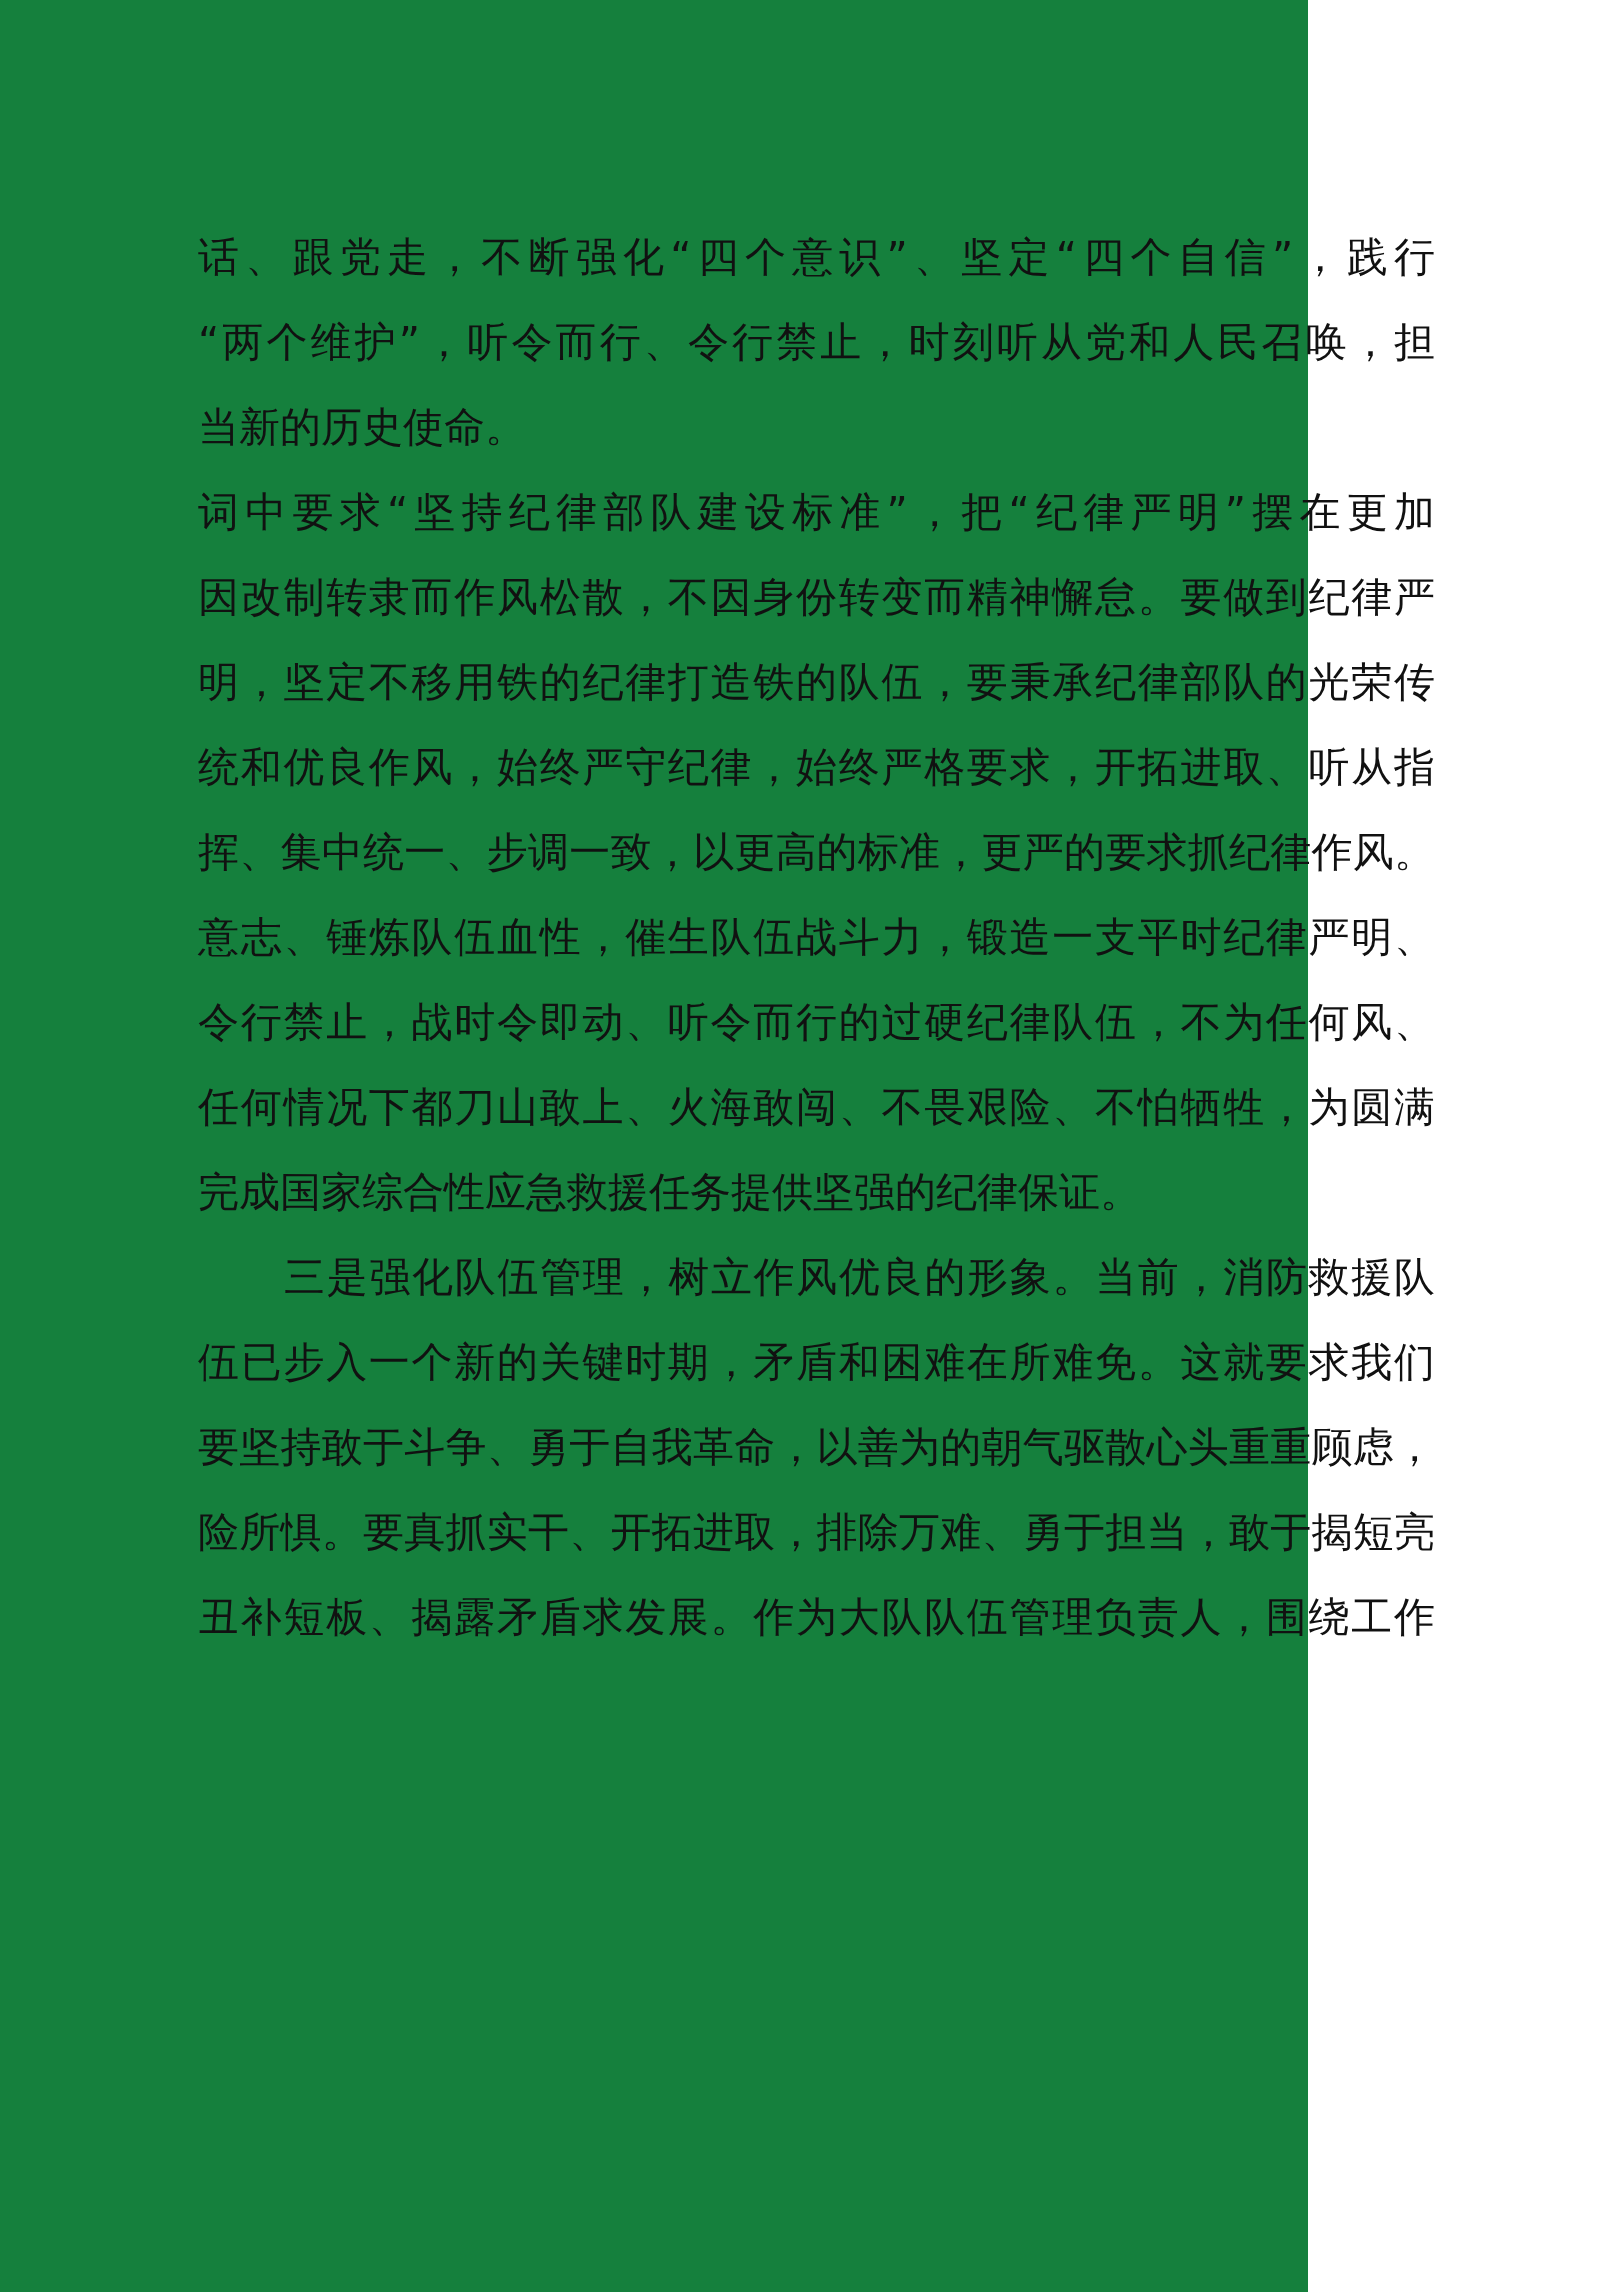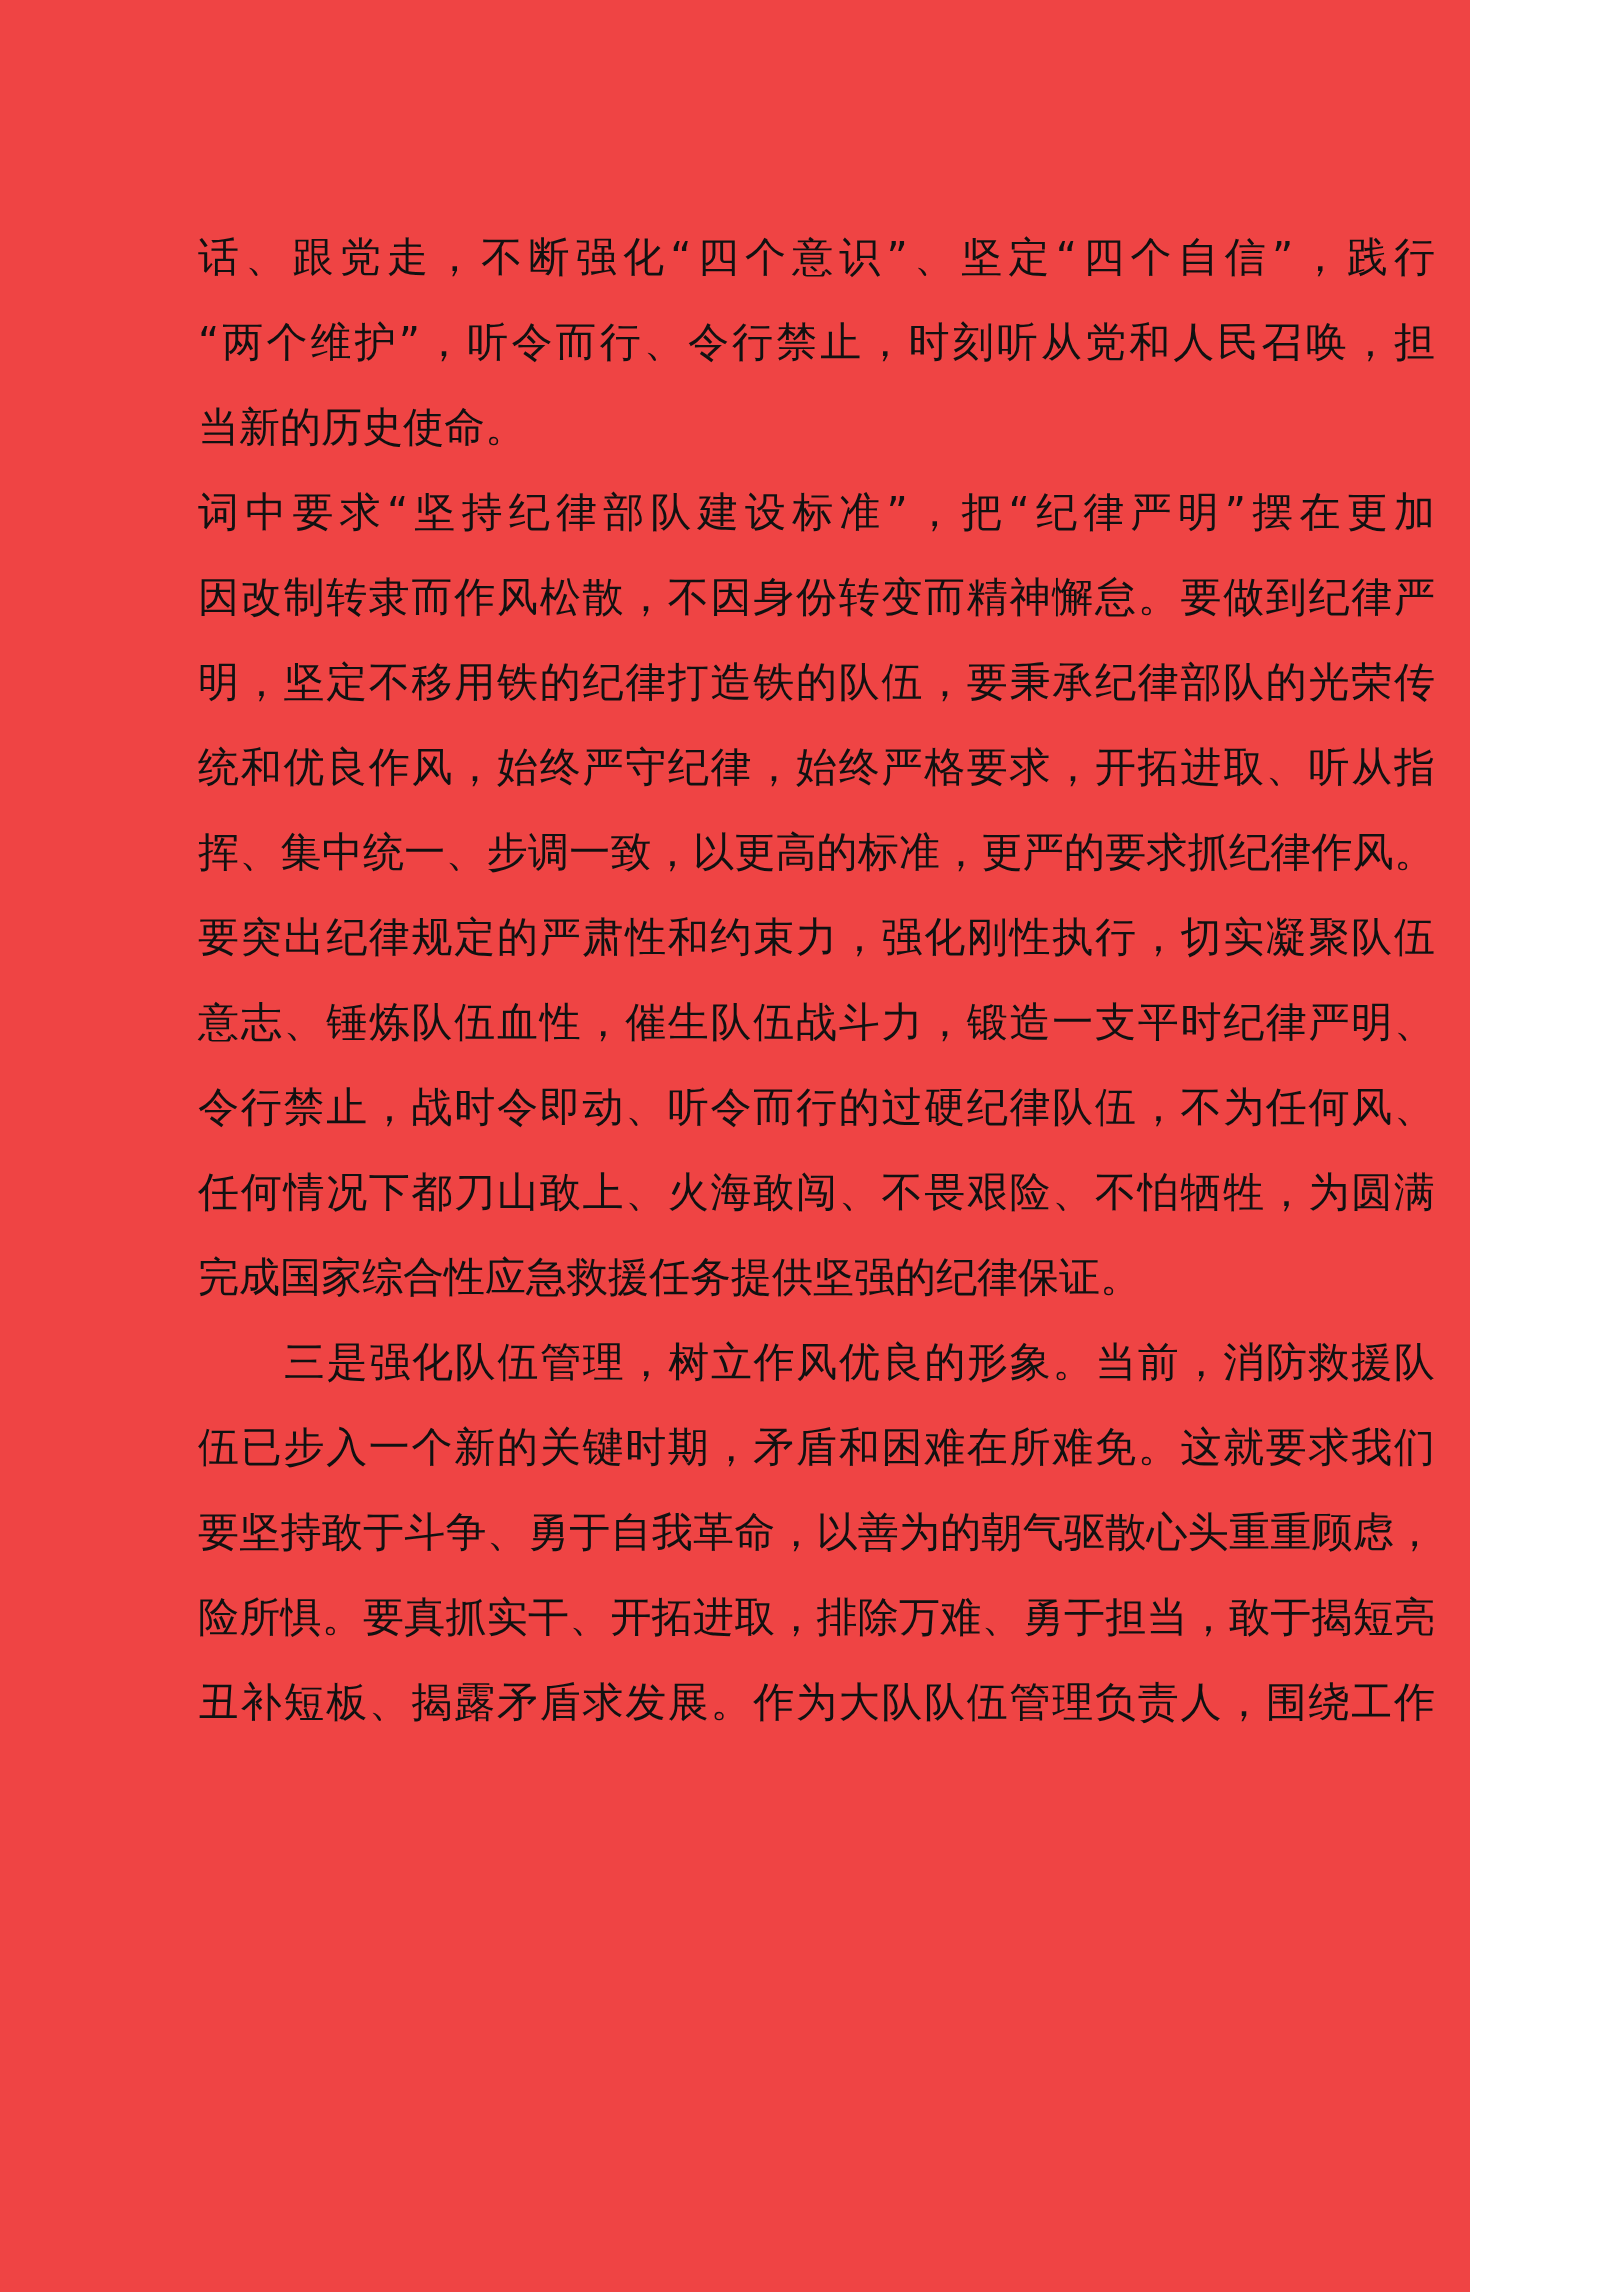--- a/index.html
+++ b/index.html
@@ -1,18 +1,18 @@
 <!DOCTYPE html>
 <html><head>
 <meta charset="utf-8">
 <style>
   html, body { margin: 0; padding: 0; background: #ffffff; }
   body { width: 1621px; height: 2293px; position: relative; overflow: hidden; }
   .page {
-    position: absolute; left: 0; top: 0; width: 1470px; height: 2293px; background: #ef4444;
+    position: absolute; left: 0; top: 0; width: 1308px; height: 2293px; background: #15803d;
   }
   .content {
     position: absolute; left: 198px; top: 227px; width: 1237px;
   }
   .line {
     height: 85px;
     line-height: 61px;
     font-family: "DejaVu Sans", "Liberation Sans", sans-serif;
     font-size: 41px;
     color: #111111;
@@ -35,21 +35,20 @@
       <div class="line">“两个维护”，听令而行、令行禁止，时刻听从党和人民召唤，担</div>
       <div class="line last">当新的历史使命。</div>
     </div>
 
     <div class="paragraph">
       <div class="line">词中要求“坚持纪律部队建设标准”，把“纪律严明”摆在更加</div>
       <div class="line">因改制转隶而作风松散，不因身份转变而精神懈怠。要做到纪律严</div>
       <div class="line">明，坚定不移用铁的纪律打造铁的队伍，要秉承纪律部队的光荣传</div>
       <div class="line">统和优良作风，始终严守纪律，始终严格要求，开拓进取、听从指</div>
       <div class="line">挥、集中统一、步调一致，以更高的标准，更严的要求抓纪律作风。</div>
-      <div class="line">要突出纪律规定的严肃性和约束力，强化刚性执行，切实凝聚队伍</div>
       <div class="line">意志、锤炼队伍血性，催生队伍战斗力，锻造一支平时纪律严明、</div>
       <div class="line">令行禁止，战时令即动、听令而行的过硬纪律队伍，不为任何风、</div>
       <div class="line">任何情况下都刀山敢上、火海敢闯、不畏艰险、不怕牺牲，为圆满</div>
       <div class="line last">完成国家综合性应急救援任务提供坚强的纪律保证。</div>
     </div>
 
     <div class="paragraph">
       <div class="line indent">三是强化队伍管理，树立作风优良的形象。当前，消防救援队</div>
       <div class="line">伍已步入一个新的关键时期，矛盾和困难在所难免。这就要求我们</div>
       <div class="line">要坚持敢于斗争、勇于自我革命，以善为的朝气驱散心头重重顾虑，</div>

